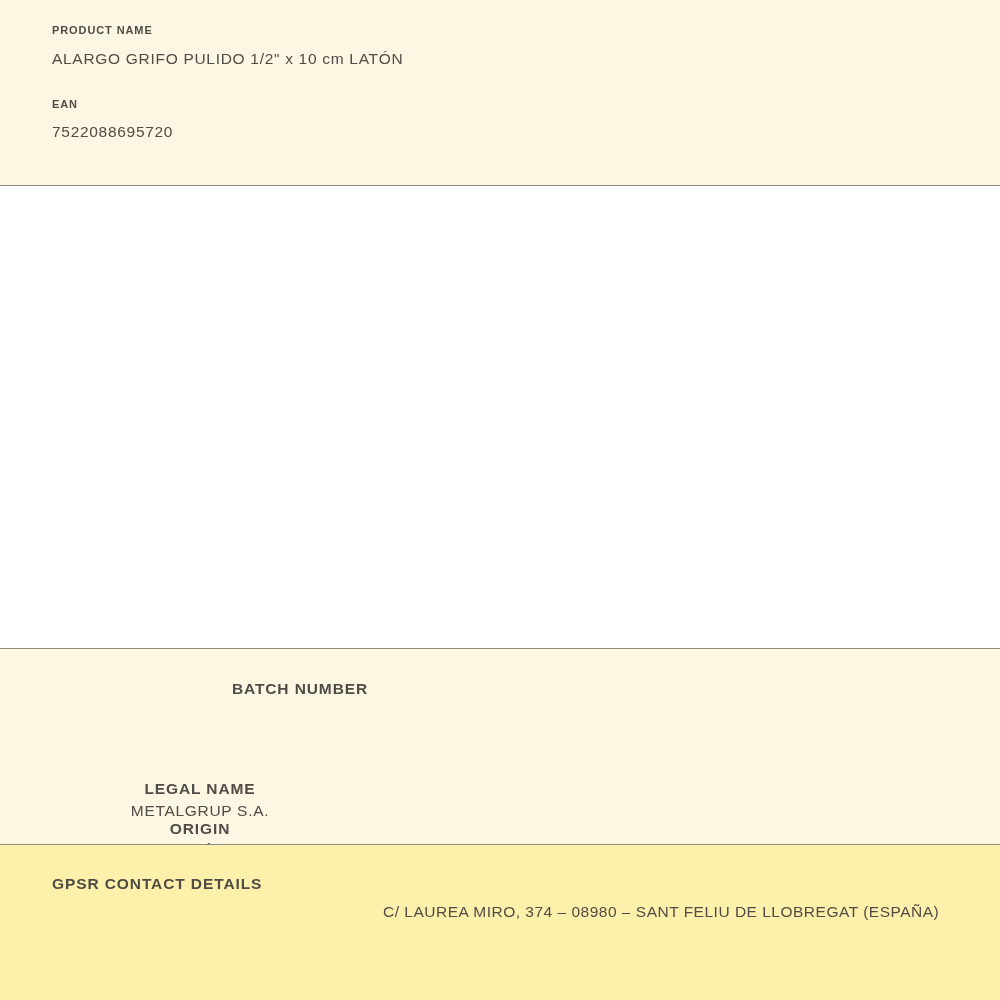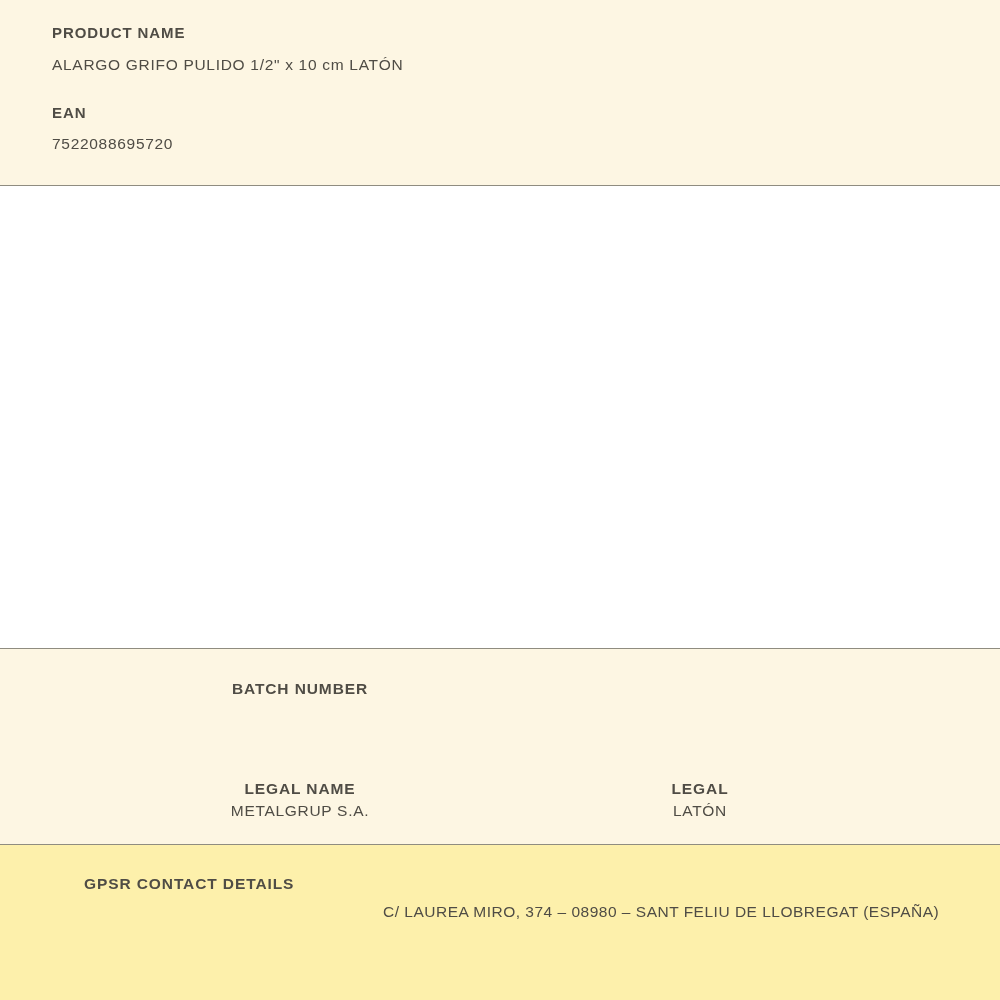--- a/index.html
+++ b/index.html
@@ -22,21 +22,21 @@
   }
 
   
   .top-block {
     background: #fdf6e3;
     padding: 22px 0 0 52px;
     height: 186px;
     border-bottom: 1px solid #8f8c80;
   }
   .field-label {
-    font-size: 15px;
+    font-size: 11px;
     font-weight: 700;
     letter-spacing: 0.9px;
     color: #4f4c45;
     line-height: 1.5;
   }
   .field-value {
     font-size: 15.5px;
     font-weight: 400;
     letter-spacing: 0.7px;
     color: #4f4c45;
@@ -77,27 +77,27 @@
   }
   .col-value {
     font-size: 15.5px;
     font-weight: 400;
     letter-spacing: 0.7px;
     color: #4f4c45;
     margin-top: 4px;
     min-height: 18px;
   }
   .row-one { padding-top: 31px; }
-  .row-two { padding-top: 60px; }
+  .row-two { padding-top: 60px; flex-direction: column; }
 
   
   .footer {
     background: #fdf0ab;
     height: 155px;
-    padding: 30px 0 0 84px;
+    padding: 30px 0 0 52px;
     position: relative;
   }
   .footer-label {
     font-size: 15.5px;
     font-weight: 700;
     letter-spacing: 0.9px;
     color: #4f4c45;
   }
   .footer-address {
     position: absolute;
@@ -138,21 +138,21 @@
         <div class="col-value"></div>
       </div>
     </div>
     <div class="col-row row-two">
       <div class="col spacer"></div>
       <div class="col">
         <div class="col-label">LEGAL NAME</div>
         <div class="col-value">METALGRUP S.A.</div>
       </div>
       <div class="col">
-        <div class="col-label">LEGAL</div>
+        <div class="col-label">ORIGIN</div>
         <div class="col-value">LATÓN</div>
       </div>
     </div>
   </div>
 
   <div class="footer">
     <div class="footer-label">GPSR CONTACT DETAILS</div>
     <div class="footer-address">C/ LAUREA MIRO, 374 – 08980 – SANT FELIU DE LLOBREGAT (ESPAÑA)</div>
   </div>
 

